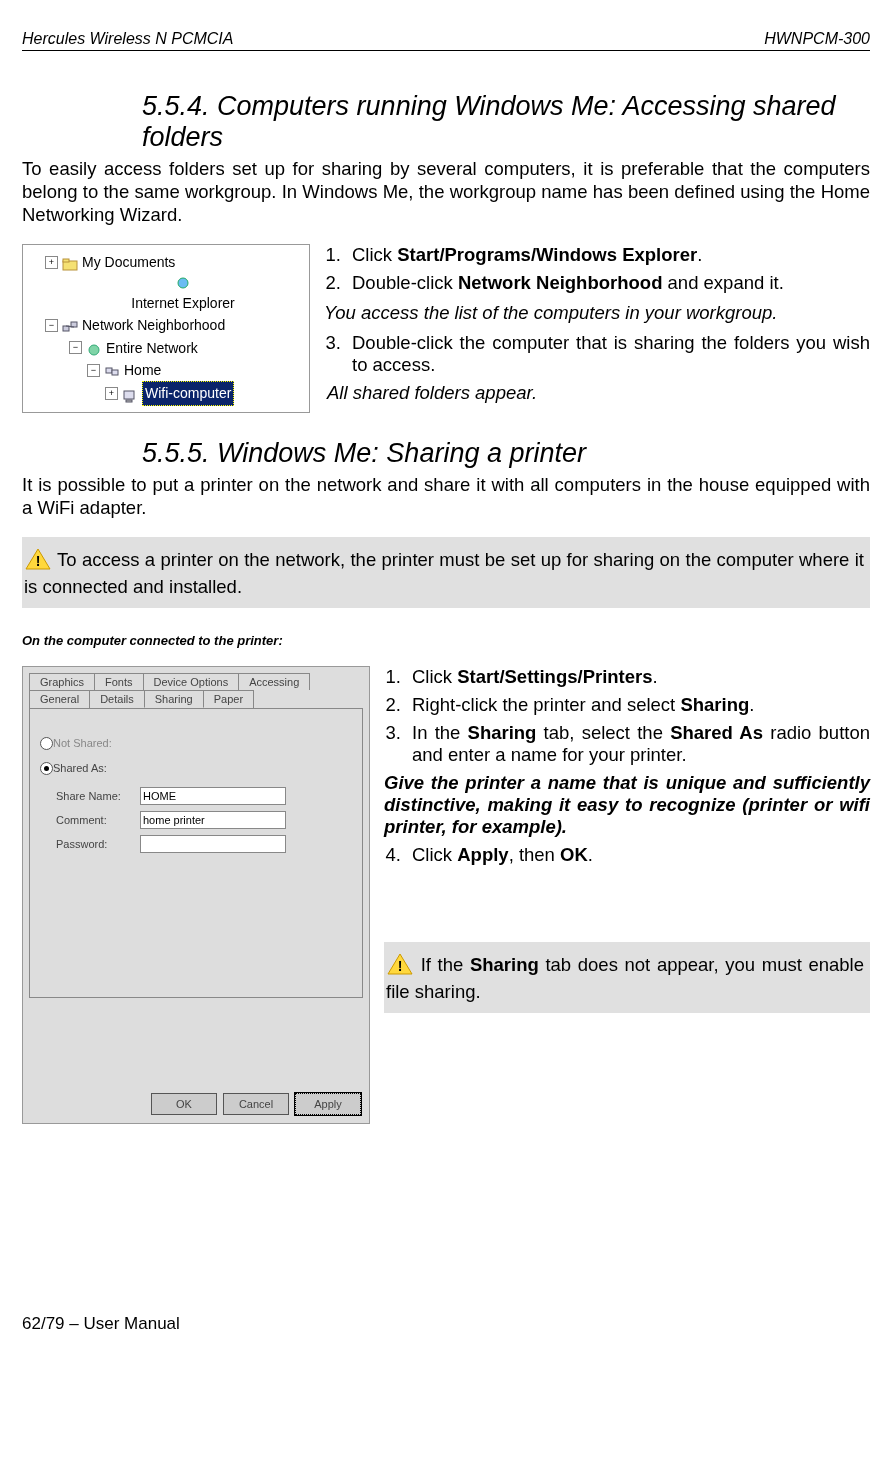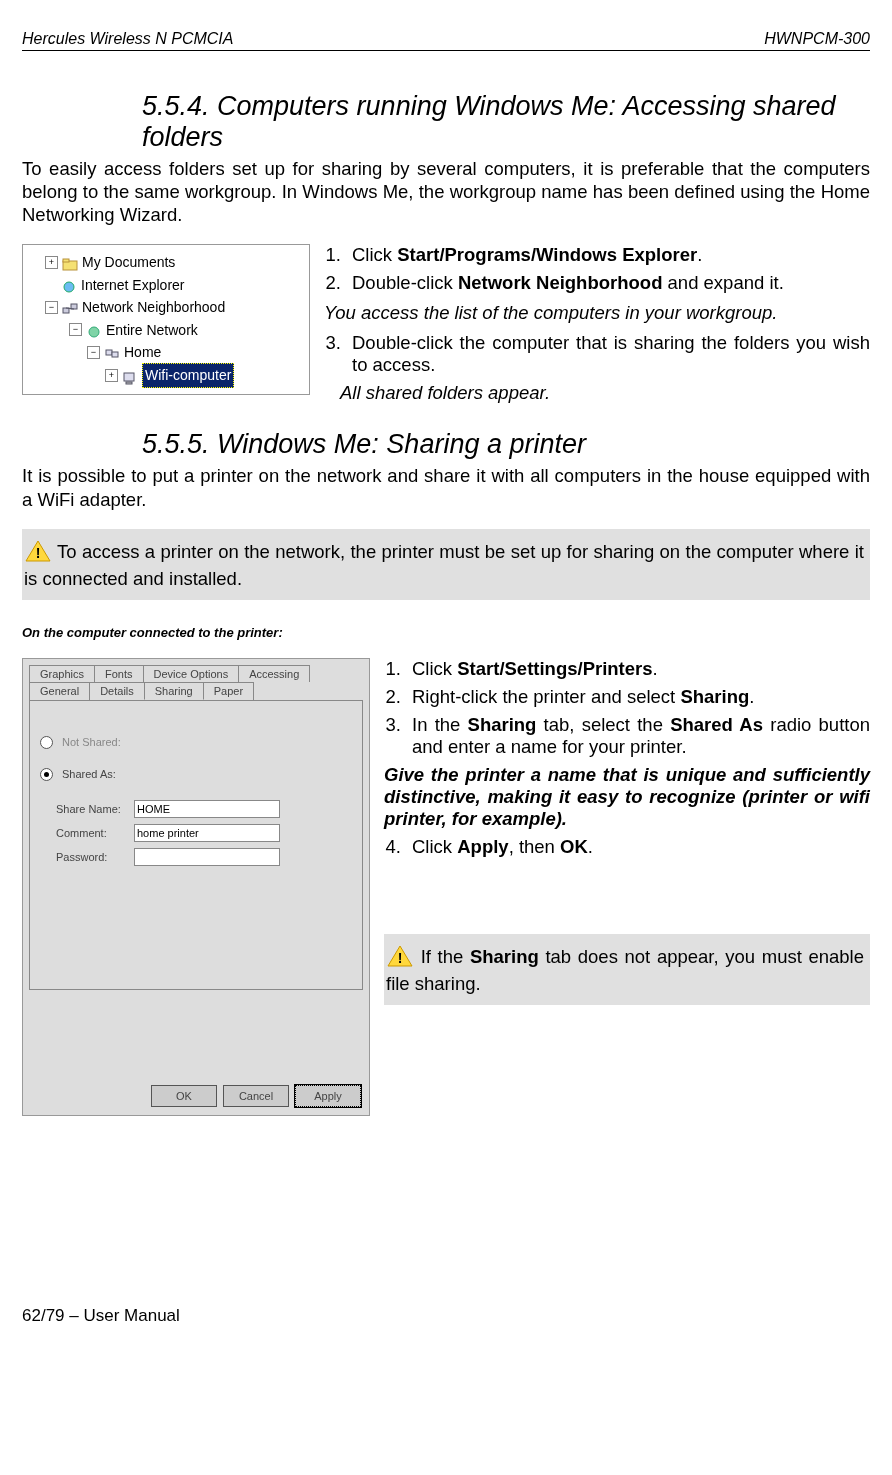--- a/index.html
+++ b/index.html
@@ -177,40 +177,40 @@
   }
   .tab-panel {
     border: 1px solid #888;
     padding: 16px 10px;
     height: 290px;
     box-sizing: border-box;
   }
   .field-row {
     display: flex;
     align-items: center;
-    gap: 0;
+    gap: 6px;
     margin: 6px 0 6px 16px;
   }
   .field-row label {
     width: 78px;
   }
   .field-row input {
     font-family: "MS Sans Serif", Arial, sans-serif;
     font-size: 11px;
     height: 16px;
     width: 140px;
     border: 1px solid #888;
     background: #fff;
     padding: 0 2px;
   }
   .radio-row {
     display: flex;
     align-items: center;
-    gap: 9px;
-    margin: 19px 0;
+    gap: 0;
+    margin: 12px 0;
   }
   .radio {
     width: 11px; height: 11px; border-radius: 50%;
     border: 1px solid #555; background: #fff;
     display: inline-flex; align-items: center; justify-content: center;
   }
   .radio.checked::after {
     content: ""; width: 5px; height: 5px; background: #000; border-radius: 50%;
   }
   .dlg-buttons {
@@ -250,21 +250,21 @@
         <div class="row indent1">
           <span class="plusbox">+</span>
           <span class="tree-icon">
             <svg width="16" height="14">
                 <rect x="1" y="3" width="14" height="9" fill="#f5e173" stroke="#b8923b"></rect>
                 <rect x="1" y="1" width="6" height="3" fill="#f5e173" stroke="#b8923b"></rect>
               </svg>
           </span>
           <span>My Documents</span>
         </div>
-        <div class="row indent1" style="padding-left:34px;">
+        <div class="row indent1" style="padding-left:34px;flex-direction:column;">
           <span class="tree-icon">
             <svg width="16" height="14">
                 <circle cx="8" cy="7" r="5" fill="#6bbcf2" stroke="#2a6"></circle>
               </svg>
           </span>
           <span>Internet Explorer</span>
         </div>
         <div class="row indent1">
           <span class="plusbox">−</span>
           <span class="tree-icon">
@@ -310,21 +310,21 @@
 
     <div class="instr-col">
       <ol>
         <li><span>Click </span><span class="bold">Start/Programs/Windows Explorer</span><span>.</span></li>
         <li><span>Double-click </span><span class="bold">Network Neighborhood</span><span> and expand it.</span></li>
       </ol>
       <p class="italic" style="margin:8px 0;">You access the list of the computers in your workgroup.</p>
       <ol start="3">
         <li>Double-click the computer that is sharing the folders you wish to access.</li>
       </ol>
-      <p class="italic" style="margin:4px 0 0 16px;">All shared folders appear.</p>
+      <p class="italic" style="margin:4px 0 0 3px;">All shared folders appear.</p>
     </div>
   </div>
 
   <div class="section-heading">5.5.5. Windows Me: Sharing a printer</div>
   <div class="body-text">It is possible to put a printer on the network and share it with all computers in the house equipped with a WiFi adapter.</div>
 
   <div class="warning-box">
     <span class="warning-icon">
       <svg width="28" height="24">
           <polygon points="14,2 26,22 2,22" fill="#ffd83d" stroke="#c90"></polygon>

